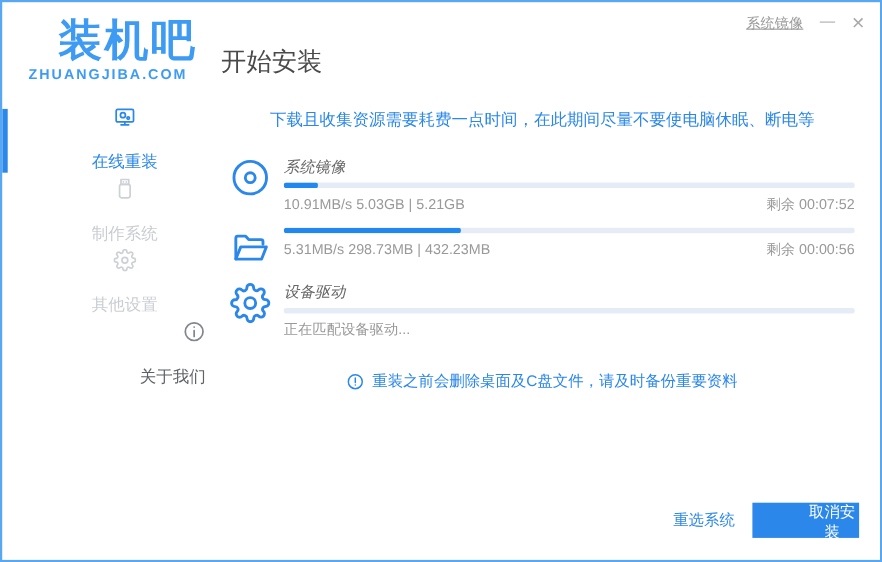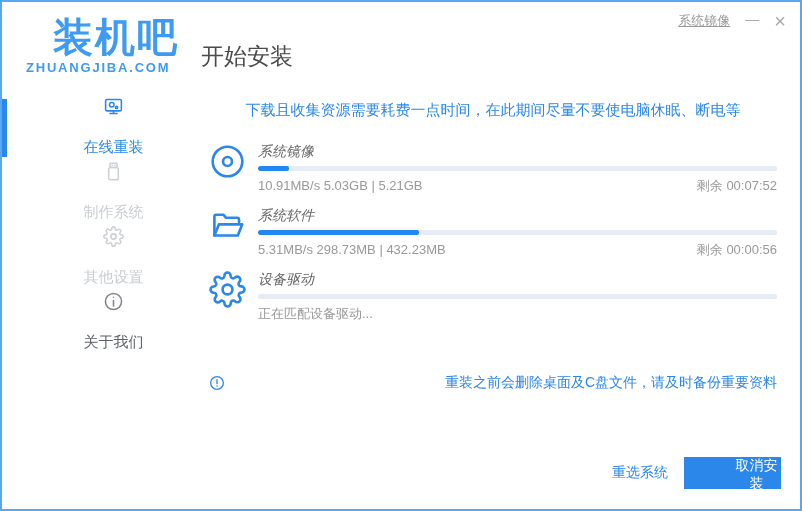--- a/index.html
+++ b/index.html
@@ -27,40 +27,40 @@
   .body { flex:1; display:flex; }
   .sidebar { width:185px; padding-top:6px; flex:0 0 auto; }
   .side-item { position:relative; height:65px; display:flex; align-items:center;
     padding-left:38px; gap:21px; cursor:pointer; font-size:15px; color:#C9CDD2;flex-direction:column; }
   .side-item .icon { width:21px; height:21px; color:#CDD1D6; flex:0 0 auto; }
   .side-item .icon svg { width:100%; height:100%; display:block; }
   .side-item.active { color:var(--accent,#2B87E9); }
   .side-item.active .icon { color:var(--accent,#2B87E9); }
   .side-item.active::before { content:""; position:absolute; left:0; top:3px;
     bottom:4px; width:5px; background:var(--accent,#2B87E9); }
-  .side-item.emph { color:#5f6368; }
+  .side-item.emph { color:#5f6368;align-items:flex-end; }
   .side-item.emph .icon { color:#82878d; }
 
   .main { flex:1; padding:10px 23px 0 22px; position:relative; }
   .notice-top { color:var(--accent,#2B87E9); font-size:15px; line-height:20px;
     text-align:center; margin-bottom:23px; }
 
   .task { display:flex; align-items:flex-start; margin-bottom:13px; }
   .task-icon { width:37px; height:37px; margin-right:12px; flex:0 0 auto;
     color:var(--accent,#2B87E9); }
   .task-icon svg { width:100%; height:100%; display:block; }
   .task-body { flex:1; min-width:0; }
   .task-name { font-size:14px; color:#666; line-height:17px; margin-bottom:6px;font-style:italic; }
   .bar { height:5px; background:var(--track,#E5ECF6); border-radius:2px; overflow:hidden; }
   .bar-fill { height:100%; width:0; background:var(--progress,#2188F0); border-radius:2px; }
   .task-stats { display:flex; justify-content:space-between; margin-top:7px;
     font-size:13px; color:#999; line-height:16px; }
 
-  .notice-bottom { margin-top:52px; display:flex; align-items:center;
-    justify-content:space-between; gap:7px; color:var(--accent,#2B87E9); font-size:14px; }
+  .notice-bottom { margin-top:30px; display:flex; align-items:center;
+    justify-content:center; gap:7px; color:var(--accent,#2B87E9); font-size:14px; }
   .notice-bottom .icon { width:16px; height:16px; }
   .notice-bottom .icon svg { width:100%; height:100%; display:block; }
 
   
   .footer { position:absolute; right:19px; bottom:20px; display:flex;
     align-items:center; gap:16px; }
   .reselect { color:var(--accent,#2B87E9); font-size:14px; cursor:pointer; }
   .cancel-btn { width:97px; height:32px; background:var(--accent,#2B87E9);
     color:#fff; font-size:14px; border:none; cursor:pointer;
     font-family:Liberation Sans, sans-serif;padding-left:48px; }
@@ -151,21 +151,20 @@
       </div>
 
       <div class="task">
         <span class="task-icon">
           <svg viewBox="0 0 24 24" fill="none" stroke="currentColor" stroke-width="1.7" stroke-linecap="round" stroke-linejoin="round">
             <path d="M3.5 18.5V6.2c0-.7.5-1.2 1.2-1.2h4.6l1.8 2h7.2c.7 0 1.2.5 1.2 1.2v1.6"></path>
             <path d="M3.5 18.5l2.9-7.2h15.1l-2.8 7.2z"></path>
           </svg>
         </span>
         <div class="task-body">
-          <div class="task-name">系统软件</div>
           <div class="bar">
             <div class="bar-fill" style="width: 31%;"></div>
           </div>
           <div class="task-stats">
             <span>5.31MB/s 298.73MB | 432.23MB</span>
             <span>剩余 00:00:56</span>
           </div>
         </div>
       </div>
 

